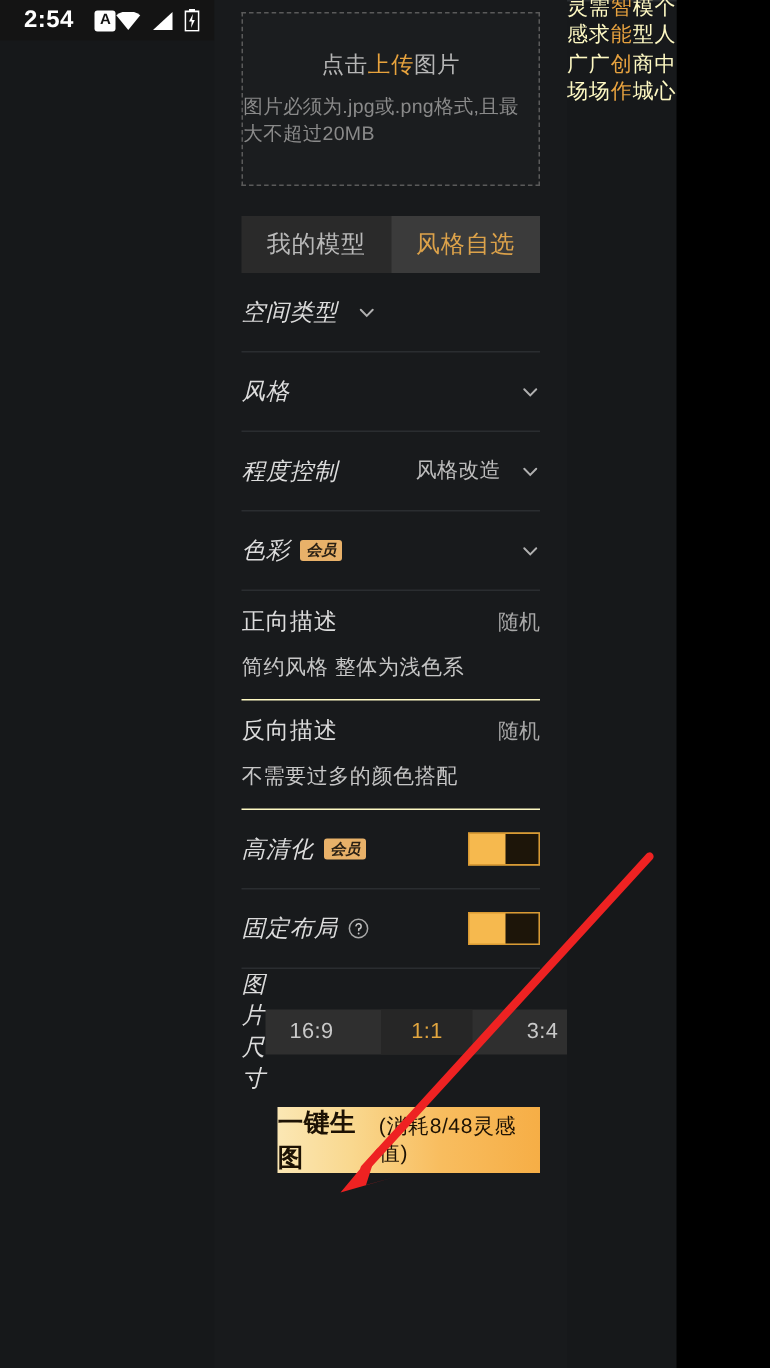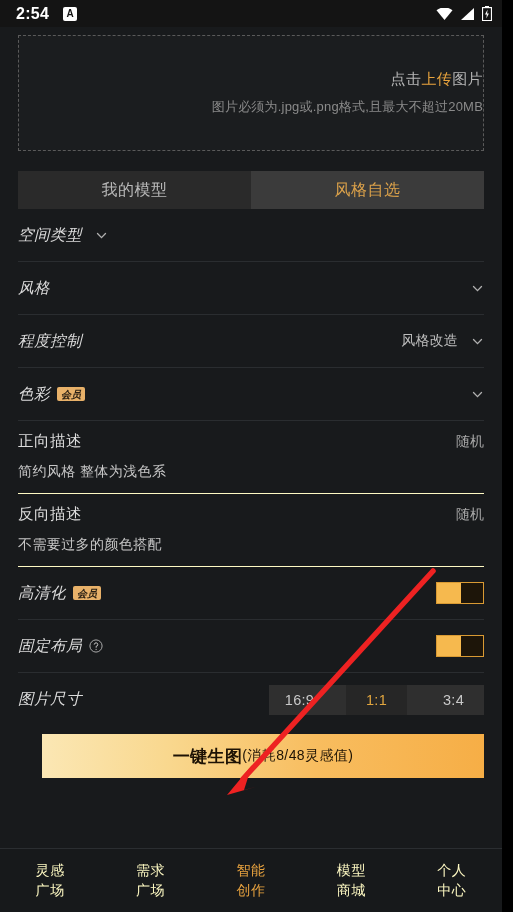--- a/index.html
+++ b/index.html
@@ -4,23 +4,23 @@
 <style>
   * { margin:0; padding:0; box-sizing:border-box; }
   html, body {
     width:513px; height:912px;
     background:#000;
     font-family:"Liberation Sans","DejaVu Sans",sans-serif;
     overflow:hidden;
   }
   #app {
     position:relative;
-    width:502px; height:912px;
+    width:451px; height:912px;
     background:#16181a;
-    display:flex; flex-direction:column;
+    display:flex; flex-direction:row;
   }
 
   
   .statusbar {
     height:27px; flex:0 0 27px;
     background:#141414;
     display:flex; align-items:center;
     padding:0 10px 0 16px;
     color:#fff;
   }
@@ -44,21 +44,21 @@
     overflow:hidden;
     position:relative;
   }
 
   
   .dropzone {
     margin:8px 18px 0 18px;
     height:116px;
     border:1.5px dashed #5a5a5a;
     display:flex; flex-direction:column;
-    align-items:flex-end; justify-content:center;
+    align-items:center; justify-content:center;
     gap:9px;
     background:#1b1d1f;
   }
   .dz-title { font-size:15px; color:#b6b6b6; letter-spacing:.4px; }
   .dz-title .hl { color:#e8a33d; }
   .dz-sub { font-size:13px; color:#8a8a8a; letter-spacing:.2px; }
 
   
   .tabs {
     margin:20px 18px 0 18px;

